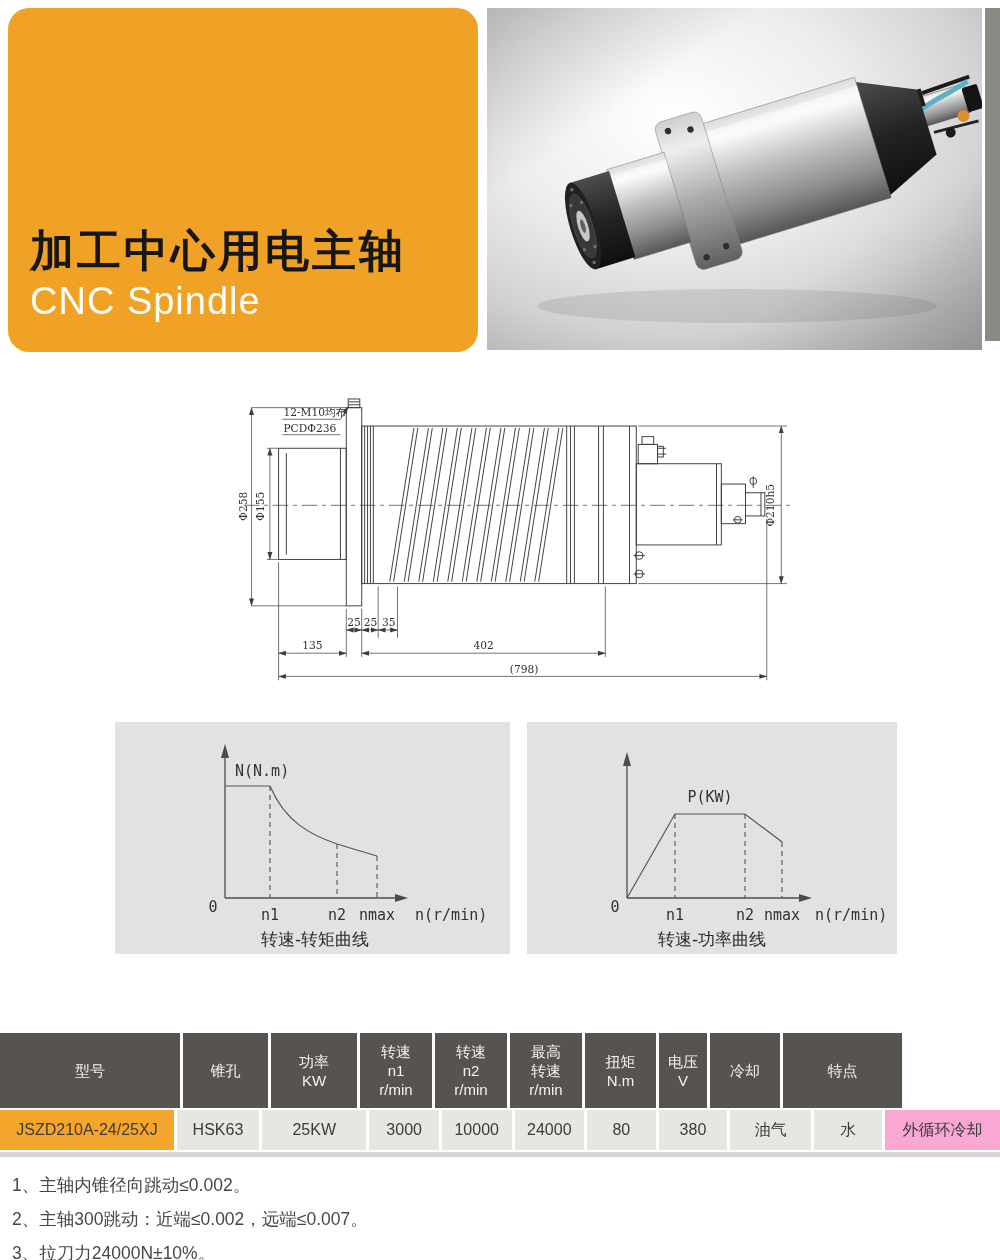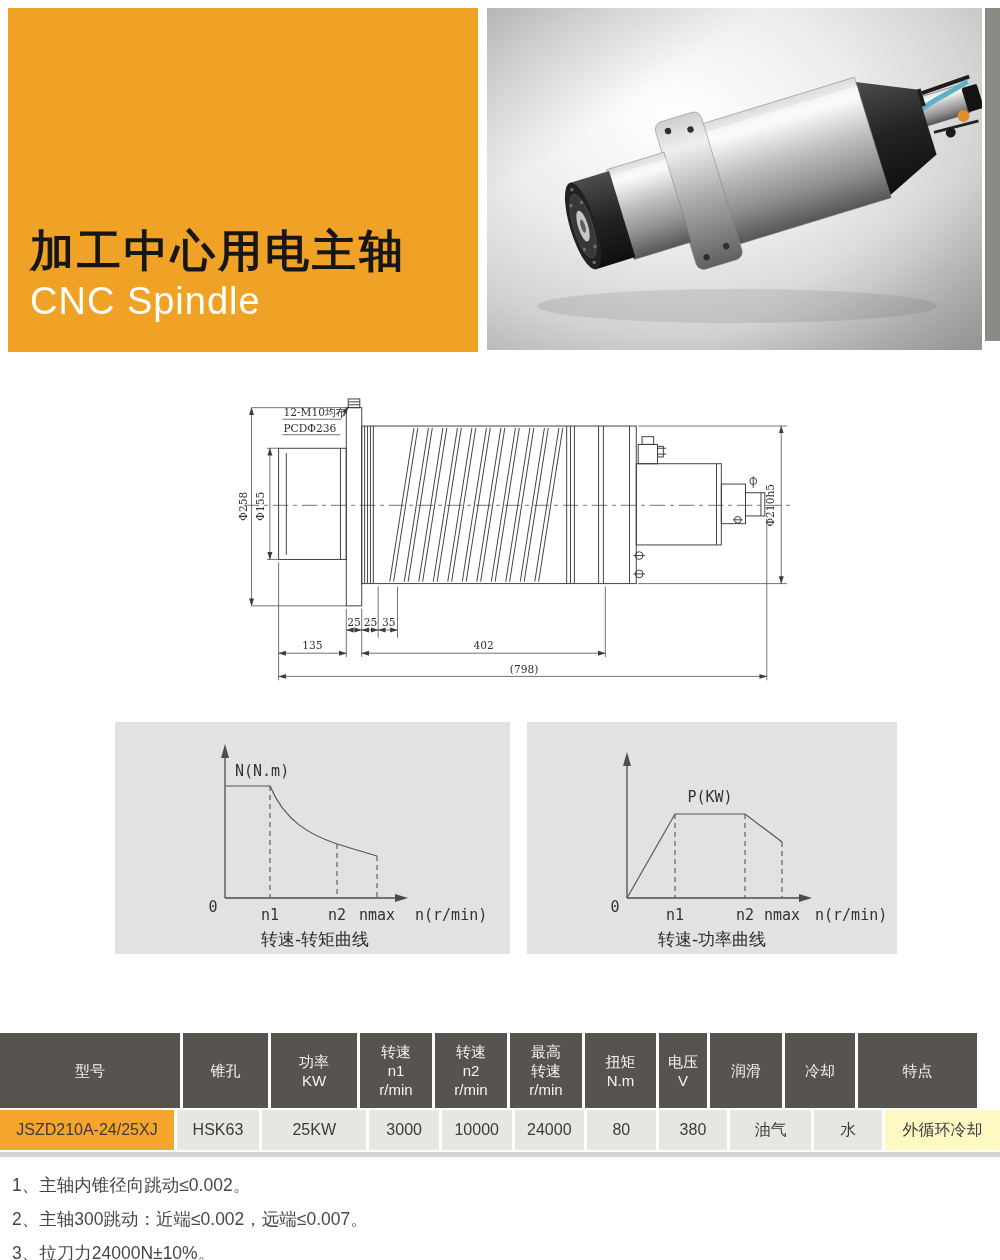--- a/index.html
+++ b/index.html
@@ -47,21 +47,21 @@
 
   
   .notes{position:absolute;left:12px;top:1168px;color:#474747;font-size:17.5px;}
   .note-line{height:34px;line-height:34px;}
 </style>
 </head>
 <body>
 
 <div class="page">
 
-  <div class="banner" style="background:#F0A226;">
+  <div class="banner" style="background:#F0A226;border-radius:21px;">
     <div class="banner-title">加工中心用电主轴</div>
     <div class="banner-sub">CNC Spindle</div>
   </div>
 
   <div class="photo">
     <svg width="495" height="342" viewBox="0 0 495 342">
       <defs>
         <radialGradient id="pbg" cx="0.38" cy="0.32" r="0.9">
           <stop offset="0" stop-color="#ffffff"></stop>
           <stop offset="0.4" stop-color="#ededed"></stop>
@@ -303,36 +303,35 @@
       <div class="th" style="width:72px;background:#57534F;">转速
 n2
 r/min</div>
       <div class="th" style="width:72px;background:#57534F;">最高
 转速
 r/min</div>
       <div class="th" style="width:71px;background:#57534F;">扭矩
 N.m</div>
       <div class="th" style="width:48px;background:#57534F;">电压
 V</div>
-      <div class="th" style="width:72px;background:#57534F;">润滑</div>
       <div class="th" style="width:70px;background:#57534F;">冷却</div>
       <div class="th" style="width:119px;background:#57534F;">特点</div>
     </div>
     <div class="trow">
       <div class="td" style="width:180px;background:#F5A52D;">JSZD210A-24/25XJ</div>
       <div class="td" style="width:85px;background:#E7E6E2;">HSK63</div>
       <div class="td" style="width:108px;background:#E7E6E2;">25KW</div>
       <div class="td" style="width:72px;background:#E7E6E2;">3000</div>
       <div class="td" style="width:72px;background:#E7E6E2;">10000</div>
       <div class="td" style="width:72px;background:#E7E6E2;">24000</div>
       <div class="td" style="width:71px;background:#E7E6E2;">80</div>
       <div class="td" style="width:71px;background:#E7E6E2;">380</div>
       <div class="td" style="width:84px;background:#E7E6E2;">油气</div>
       <div class="td" style="width:70px;background:#E7E6E2;">水</div>
-      <div class="td" style="width:119px;background:#fef9c3;">外循环冷却</div>
+      <div class="td" style="width:119px;background:#f9a8d4;">外循环冷却</div>
     </div>
     <div class="tstrip" style="background:#D5D4D0;"></div>
   </div>
 
   <div class="notes">
     <div class="note-line">1、主轴内锥径向跳动≤0.002。</div>
     <div class="note-line">2、主轴300跳动：近端≤0.002，远端≤0.007。</div>
     <div class="note-line">3、拉刀力24000N±10%。</div>
   </div>
 

